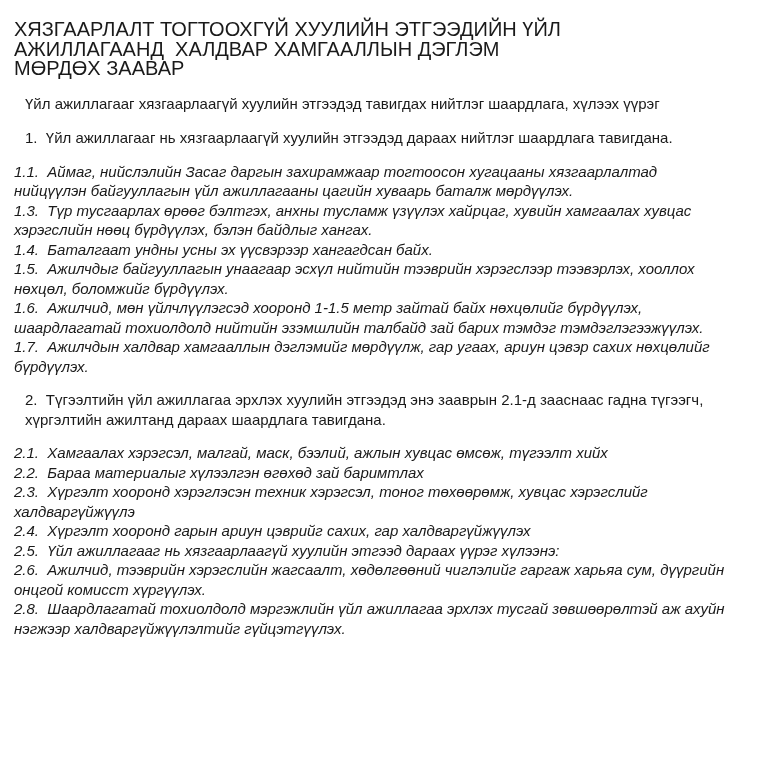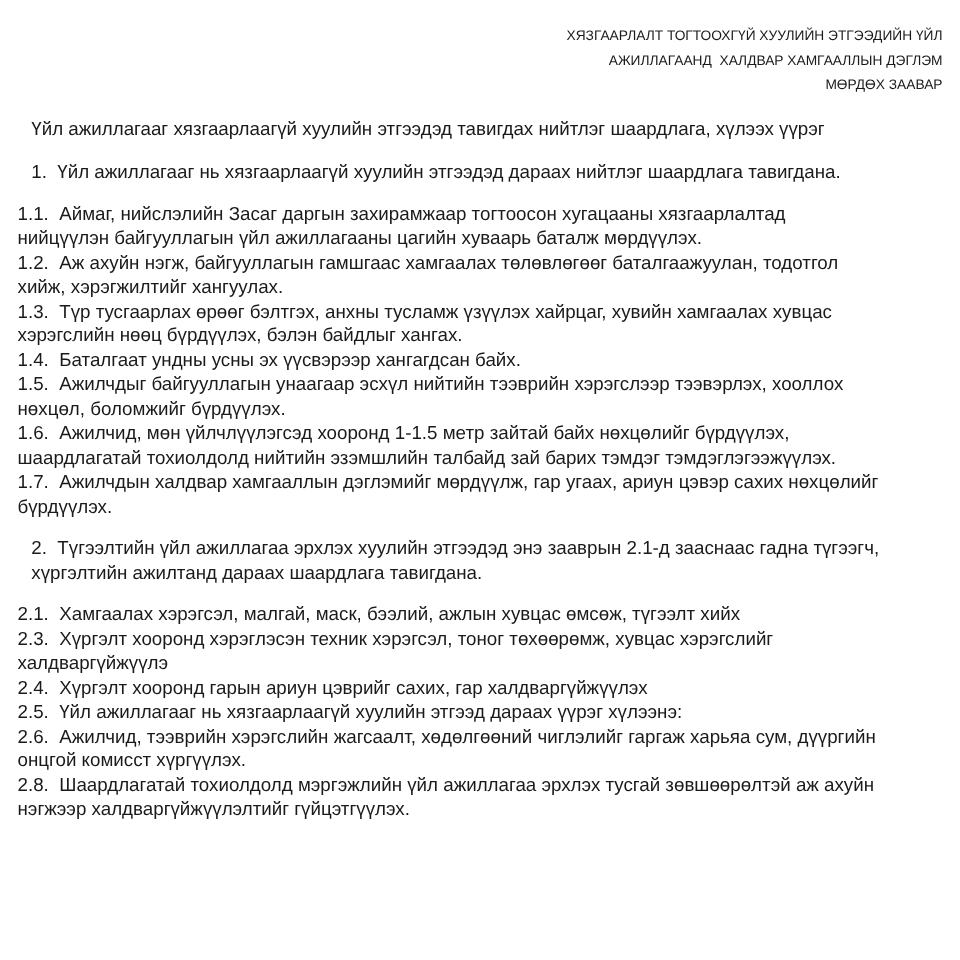--- a/index.html
+++ b/index.html
@@ -16,39 +16,40 @@
   }
   .page {
     box-sizing: border-box;
     width: 768px;
     height: 768px;
     padding: 12px 14px 0 14px;
     font-size: 15px;
     line-height: 19.5px;
   }
   .doc-title {
-    font-size: 11px;
+    font-size: 20px;
     font-weight: normal;
-    text-align: right;
+    text-align: left;
     white-space: pre-line;
     margin: 8px 0 15px 0;
     line-height: 19.5px;
   }
   p {
     margin: 11px;
     white-space: pre-line;
   }
   .subtitle {
     margin-bottom: 15px;
   }
   .section-intro {
     margin-bottom: 14px;
   }
   .items {
     margin-bottom: 14px;
+    font-style: italic;
   }
   .items p {
     margin: 0;
   }
 </style>
 </head>
 <body>
 
 <div class="page">
 
@@ -56,39 +57,38 @@
 АЖИЛЛАГААНД&nbsp; ХАЛДВАР ХАМГААЛЛЫН ДЭГЛЭМ
 МӨРДӨХ ЗААВАР</h1>
 
   <p class="subtitle">Үйл ажиллагааг хязгаарлаагүй хуулийн этгээдэд тавигдах нийтлэг шаардлага, хүлээх үүрэг</p>
 
   <section>
     <p class="section-intro">1.&nbsp; Үйл ажиллагааг нь хязгаарлаагүй хуулийн этгээдэд дараах нийтлэг шаардлага тавигдана.</p>
     <div class="items">
       <p>1.1.&nbsp; Аймаг, нийслэлийн Засаг даргын захирамжаар тогтоосон хугацааны хязгаарлалтад
 нийцүүлэн байгууллагын үйл ажиллагааны цагийн хуваарь баталж мөрдүүлэх.</p>
-      <p>1.2.&nbsp; Аж ахуйн нэгж, байгууллагын гамшгаас хамгаалах төлөвлөгөөг баталгаажуулан, тодотгол
-хийж, хэрэгжилтийг хангуулах.</p>
       <p>1.3.&nbsp; Түр тусгаарлах өрөөг бэлтгэх, анхны тусламж үзүүлэх хайрцаг, хувийн хамгаалах хувцас
 хэрэгслийн нөөц бүрдүүлэх, бэлэн байдлыг хангах.</p>
       <p>1.4.&nbsp; Баталгаат ундны усны эх үүсвэрээр хангагдсан байх.</p>
       <p>1.5.&nbsp; Ажилчдыг байгууллагын унаагаар эсхүл нийтийн тээврийн хэрэгслээр тээвэрлэх, хооллох
 нөхцөл, боломжийг бүрдүүлэх.</p>
       <p>1.6.&nbsp; Ажилчид, мөн үйлчлүүлэгсэд хооронд 1-1.5 метр зайтай байх нөхцөлийг бүрдүүлэх,
 шаардлагатай тохиолдолд нийтийн эзэмшлийн талбайд зай барих тэмдэг тэмдэглэгээжүүлэх.</p>
       <p>1.7.&nbsp; Ажилчдын халдвар хамгааллын дэглэмийг мөрдүүлж, гар угаах, ариун цэвэр сахих нөхцөлийг
 бүрдүүлэх.</p>
     </div>
   </section>
 
   <section>
     <p class="section-intro">2.&nbsp; Түгээлтийн үйл ажиллагаа эрхлэх хуулийн этгээдэд энэ зааврын 2.1-д зааснаас гадна түгээгч,
 хүргэлтийн ажилтанд дараах шаардлага тавигдана.</p>
     <div class="items">
       <p>2.1.&nbsp; Хамгаалах хэрэгсэл, малгай, маск, бээлий, ажлын хувцас өмсөж, түгээлт хийх</p>
+      <p>2.2.&nbsp; Бараа материалыг хүлээлгэн өгөхөд зай баримтлах</p>
       <p>2.3.&nbsp; Хүргэлт хооронд хэрэглэсэн техник хэрэгсэл, тоног төхөөрөмж, хувцас хэрэгслийг
 халдваргүйжүүлэ</p>
       <p>2.4.&nbsp; Хүргэлт хооронд гарын ариун цэврийг сахих, гар халдваргүйжүүлэх</p>
       <p>2.5.&nbsp; Үйл ажиллагааг нь хязгаарлаагүй хуулийн этгээд дараах үүрэг хүлээнэ:</p>
       <p>2.6.&nbsp; Ажилчид, тээврийн хэрэгслийн жагсаалт, хөдөлгөөний чиглэлийг гаргаж харьяа сум, дүүргийн
 онцгой комисст хүргүүлэх.</p>
       <p>2.8.&nbsp; Шаардлагатай тохиолдолд мэргэжлийн үйл ажиллагаа эрхлэх тусгай зөвшөөрөлтэй аж ахуйн
 нэгжээр халдваргүйжүүлэлтийг гүйцэтгүүлэх.</p>
     </div>
   </section>

